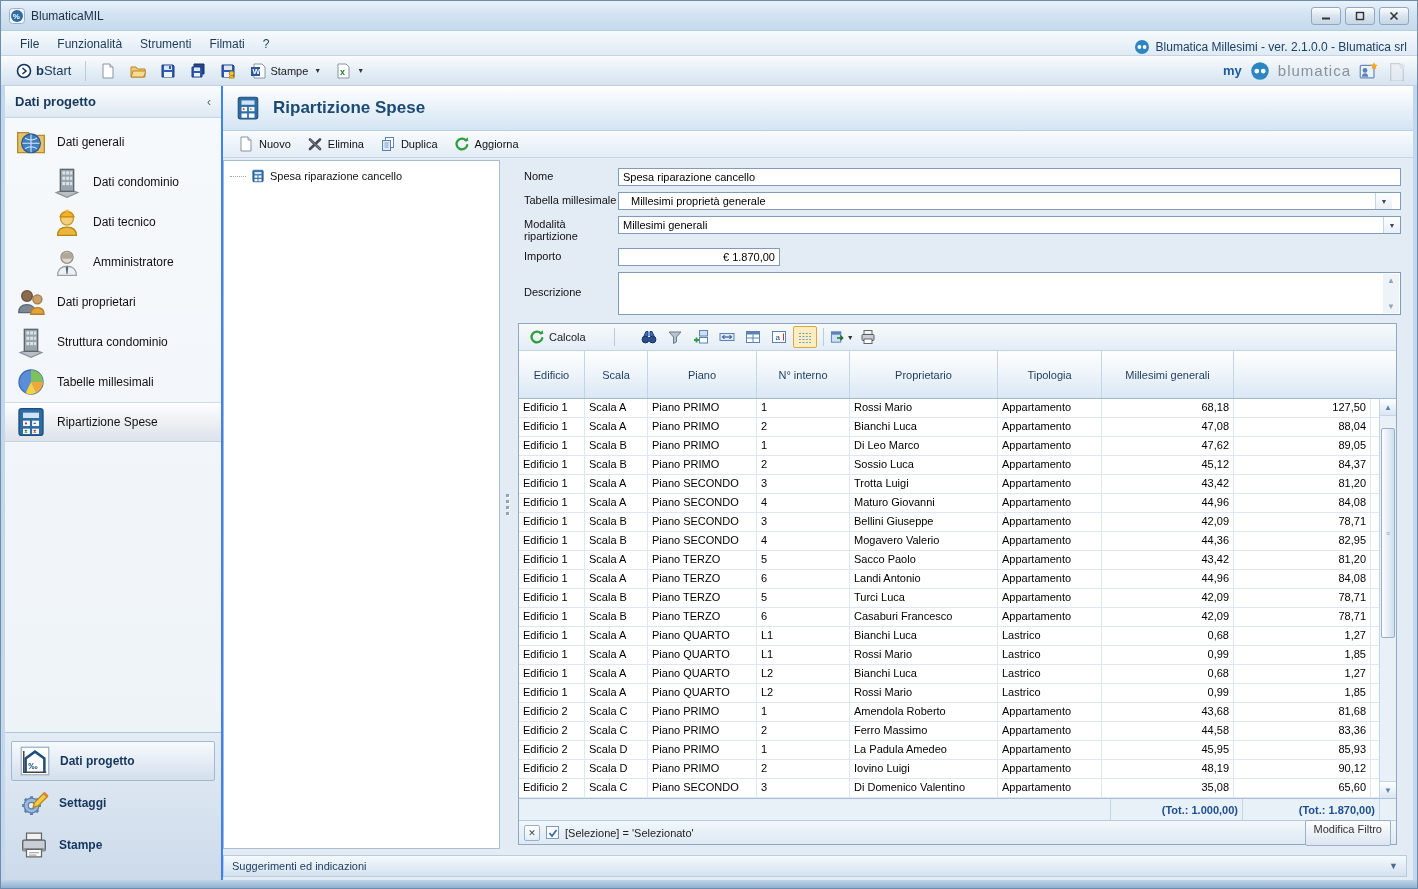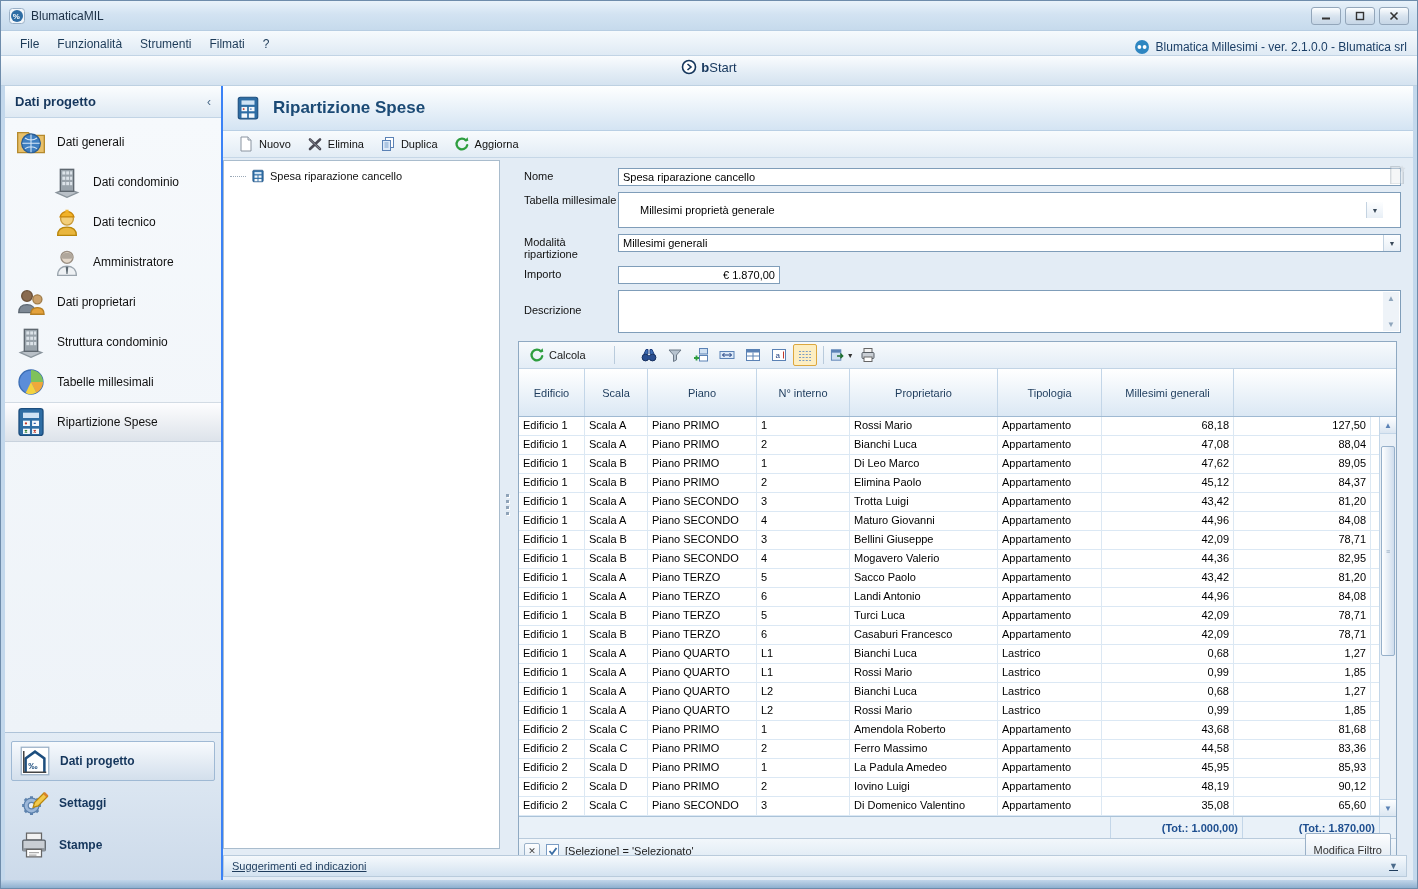--- a/index.html
+++ b/index.html
@@ -16,21 +16,21 @@
     background:linear-gradient(#fdfeff,#d9e4ef 50%,#c6d6e6); display:flex; align-items:center; justify-content:center; }
 
   
   .menubar { height:25px; display:flex; align-items:flex-end; padding:0 10px;
     background:linear-gradient(#f6fafd,#dfeaf4); border-bottom:1px solid #c2d4e5; }
   .menu-item { padding:4px 9px; color:#1c3a57; font-size:12px; cursor:default; }
   .menubar-right { margin-left:auto; display:flex; align-items:center; gap:6px; color:#1c3f66; font-size:12px; }
 
   
   .toolbar { height:30px; display:flex; align-items:center; padding:0 10px; gap:4px;
-    background:linear-gradient(#fafcfe,#e2ecf5 60%,#d5e3f0); border-bottom:1px solid #bed1e2;flex-direction:column; }
+    background:linear-gradient(#fafcfe,#e2ecf5 60%,#d5e3f0); border-bottom:1px solid #bed1e2; }
   .tb-btn { display:flex; align-items:center; gap:4px; padding:3px 5px; border-radius:2px; }
   .tb-sep { width:1px; height:20px; background:#b9cbdc; margin:0 5px; }
   .bstart-label { font-size:13px; color:#15365c; }
   .bstart-label b { font-weight:bold; }
   .caret { font-size:7px; color:#333; margin-left:2px; }
   .toolbar-right { margin-left:auto; display:flex; align-items:center; gap:8px; }
   .brand-my { font-size:13px; font-weight:bold; color:#1d5a9e; }
   .brand-name { font-size:15px; color:#8a9199; letter-spacing:1px; }
   .disabled { opacity:.45; }
 
@@ -119,25 +119,25 @@
   .tot-cell { font-size:11px; font-weight:bold; color:#1d4e8f; text-align:right; padding-right:4px; border-left:1px solid #c3d6e8; height:100%; display:flex; align-items:center; justify-content:flex-end; }
   .totals .sp { flex:1; }
   .totals .corner { width:17px; height:100%; border-left:1px solid #c3d6e8; }
 
   .filterbar { height:24px; display:flex; align-items:center; gap:6px; padding:0 5px;
     background:linear-gradient(#f2f7fb,#dde9f3); border-top:1px solid #b9cbdc; }
   .fb-x { width:16px; height:16px; border:1px solid #9ab1c8; background:linear-gradient(#fdfeff,#e4edf5); border-radius:2px;
     display:flex; align-items:center; justify-content:center; font-size:9px; color:#444; }
   .fb-check { width:13px; height:13px; border:1px solid #7a9cc4; background:#fff; display:flex; align-items:center; justify-content:center; }
   .fb-text { font-size:11px; color:#222; }
-  .fb-btn { margin-left:auto; height:35px; padding:10px 8px; border:1px solid #9ab1c8; border-radius:2px;
+  .fb-btn { margin-left:auto; height:26px; padding:2px 8px; border:1px solid #9ab1c8; border-radius:2px;
     background:linear-gradient(#fdfeff,#dbe5ef); font-size:11px; color:#333;text-align:center; }
 
   .suggestbar { height:22px; margin:6px 6px 3px 0; display:flex; align-items:center; padding:0 8px;
-    background:linear-gradient(#f5f9fc,#d3e2f0); border:1px solid #b9cbdc; color:#1d3b5c; font-size:11px;text-decoration:underline; }
+    background:linear-gradient(#f5f9fc,#d3e2f0); border:1px solid #b9cbdc; color:#1d3b5c; font-size:11px; }
   .suggestbar .chev { margin-left:auto; color:#4a6a8a; font-size:9px; }
 
   .ico { display:inline-flex; width:16px; height:16px; }
   .ico svg { width:100%; height:100%; }
   .ico14 { width:14px; height:14px; }
   .ico20 { width:20px; height:20px; }
   .ico26 { width:26px; height:26px; }
 </style>
 </head>
 <body>
@@ -548,21 +548,21 @@
             <i></i>
           </div>
 
         <div class="formpanel">
           <div class="form-row">
             <span class="flabel">Nome</span>
             <input class="field grow" value="Spesa riparazione cancello" style="">
           </div>
           <div class="form-row">
             <span class="flabel">Tabella millesimale</span>
-            <div class="field grow selectbox" style="padding:17px">
+            <div class="field grow selectbox" style="padding:8px">
               <span class="val">Millesimi proprietà generale</span>
               <span class="sel-btn">▼</span>
             </div>
           </div>
           <div class="form-row">
             <span class="flabel">Modalità ripartizione</span>
             <div class="field grow selectbox" style="padding:0">
               <span class="val">Millesimi generali</span>
               <span class="sel-btn">▼</span>
             </div>
@@ -716,21 +716,21 @@
                   <div class="td c4">Di Leo Marco</div>
                   <div class="td c5">Appartamento</div>
                   <div class="td c6 num">47,62</div>
                   <div class="td c7 num">89,05</div>
                 </div>
                 <div class="trow">
                   <div class="td c0">Edificio 1</div>
                   <div class="td c1">Scala B</div>
                   <div class="td c2">Piano PRIMO</div>
                   <div class="td c3">2</div>
-                  <div class="td c4">Elimina Paolo</div>
+                  <div class="td c4">Sossio Luca</div>
                   <div class="td c5">Appartamento</div>
                   <div class="td c6 num">45,12</div>
                   <div class="td c7 num">84,37</div>
                 </div>
                 <div class="trow">
                   <div class="td c0">Edificio 1</div>
                   <div class="td c1">Scala A</div>
                   <div class="td c2">Piano SECONDO</div>
                   <div class="td c3">3</div>
                   <div class="td c4">Trotta Luigi</div>

